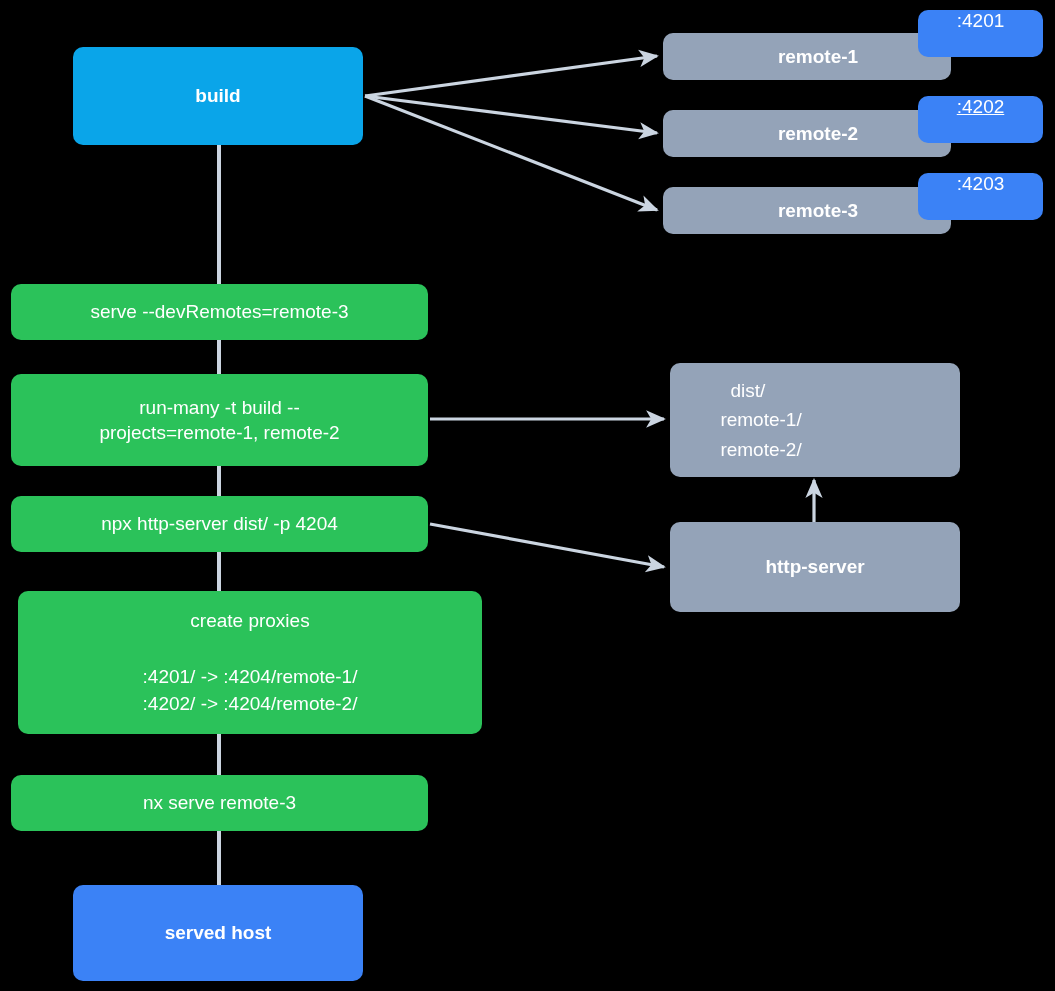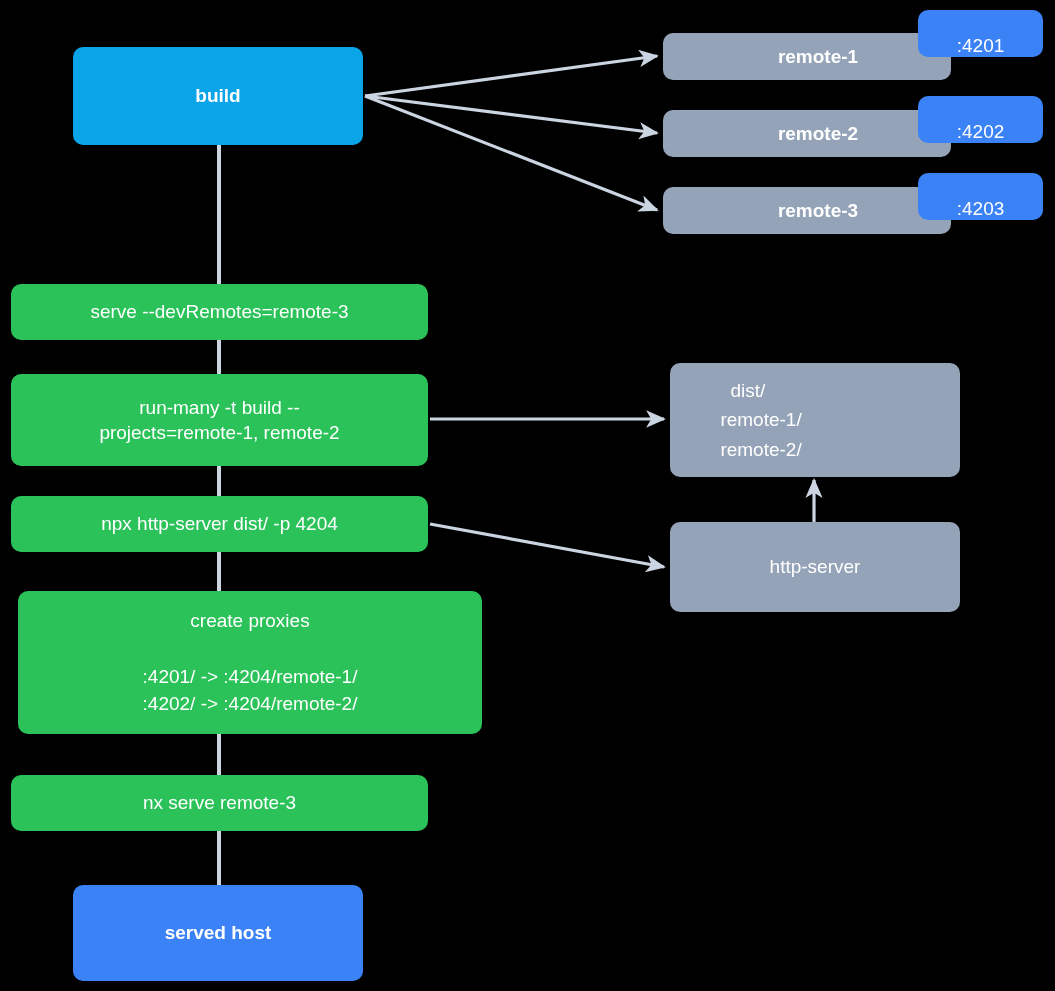--- a/index.html
+++ b/index.html
@@ -57,33 +57,33 @@
     background: #2bc25a;
     font-weight: normal;
     font-size: 19px;
   }
   .node.gray {
     background: #94a3b8;
     font-weight: normal;
     font-size: 19px;
   }
   .node.gray.bold {
-    font-weight: normal;
+    font-weight: bold;
     text-align: center;
   }
   .badge {
     position: absolute;
     box-sizing: border-box;
     border-radius: 10px;
     background: #3b82f6;
     color: #ffffff;
     font-size: 19px;
     font-weight: normal;
     display: flex;
-    align-items: flex-end;
+    align-items: flex-start;
     justify-content: center;
     z-index: 5;
   }
   .dist-inner {
     text-align: center;
     white-space: pre;
     font-size: 19px;
     line-height: 1.55;
   }
   .proxy-inner {
@@ -129,21 +129,21 @@
   <div class="node remote" style="left:663px; top:33px; width:288px; height:47px;">
     <span>remote-1</span>
   </div>
   <div class="badge" style="left:918px; top:10px; width:125px; height:47px;">
     <span>:4201</span>
   </div>
 
   <div class="node remote" style="left:663px; top:110px; width:288px; height:47px;">
     <span>remote-2</span>
   </div>
-  <div class="badge" style="left:918px; top:96px; width:125px; height:47px;">
+  <div class="badge" style="left:918px; top:96px; width:125px; height:47px;text-decoration:underline;">
     <span>:4202</span>
   </div>
 
   <div class="node remote" style="left:663px; top:187px; width:288px; height:47px;">
     <span>remote-3</span>
   </div>
   <div class="badge" style="left:918px; top:173px; width:125px; height:47px;">
     <span>:4203</span>
   </div>
 

